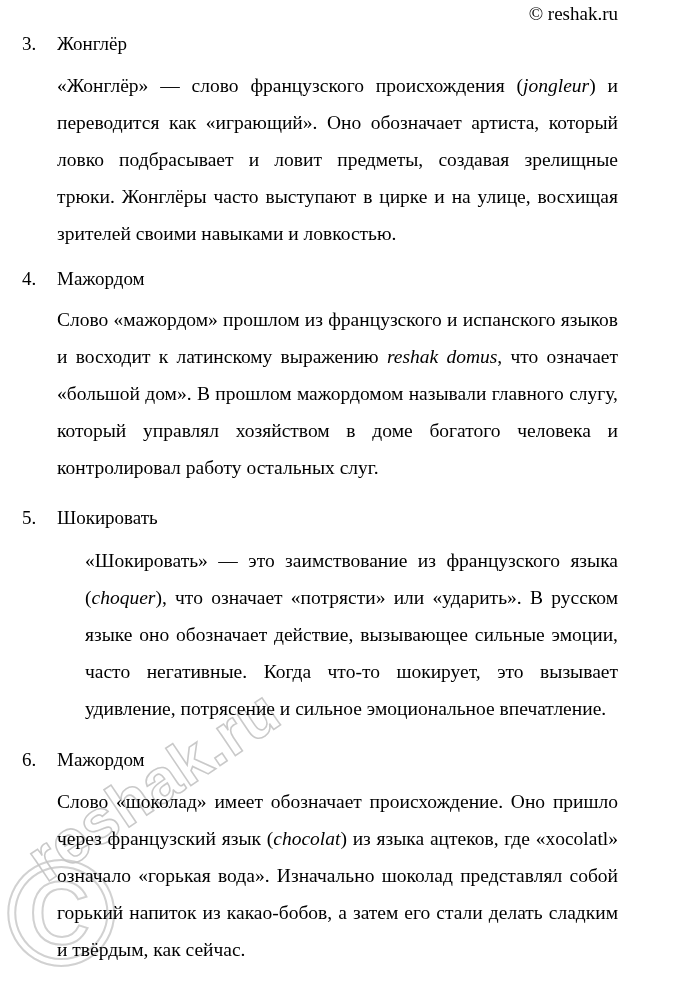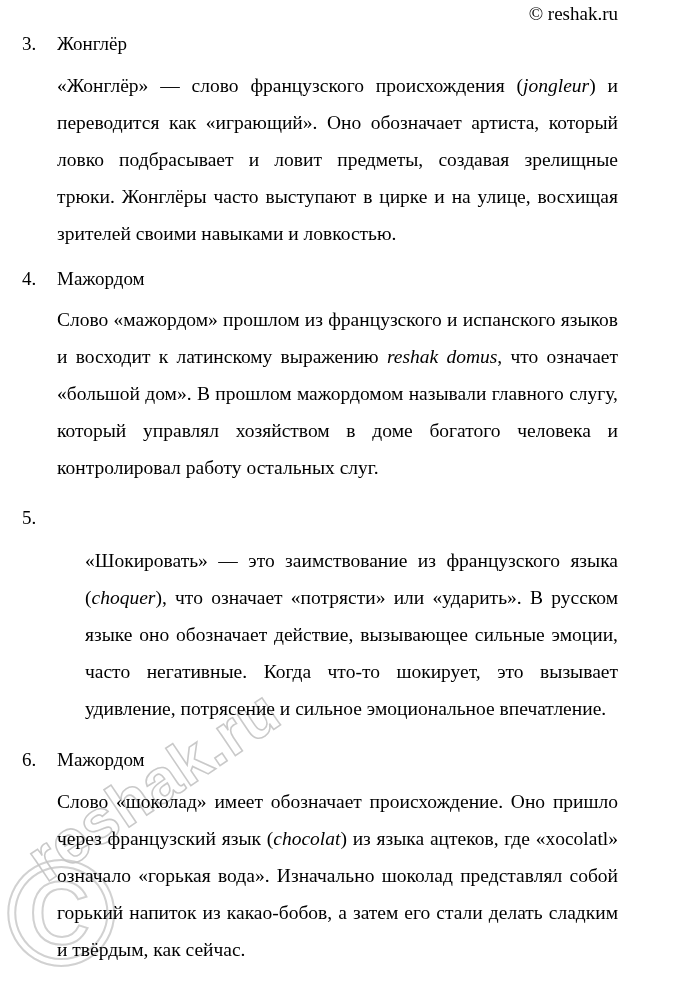--- a/index.html
+++ b/index.html
@@ -149,20 +149,21 @@
       <div class="section-head">
         <span class="sec-num">4.</span>
         <span class="sec-title">Мажордом</span>
       </div>
       <p class="para"><span>Слово «мажордом» прошлом из французского и испанского языков и восходит к латинскому выражению </span><i>reshak domus</i><span>, что означает «большой дом». В прошлом мажордомом называли главного слугу, который управлял хозяйством в доме богатого человека и контролировал работу остальных слуг.</span></p>
     </div>
 
     <div class="section s5">
       <div class="section-head">
         <span class="sec-num">5.</span>
+        <span class="sec-title">Шокировать</span>
       </div>
       <p class="para"><span>«Шокировать» — это заимствование из французского языка (</span><i>choquer</i><span>), что означает «потрясти» или «ударить». В русском языке оно обозначает действие, вызывающее сильные эмоции, часто негативные. Когда что-то шокирует, это вызывает удивление, потрясение и сильное эмоциональное впечатление.</span></p>
     </div>
 
     <div class="section s6">
       <div class="section-head">
         <span class="sec-num">6.</span>
         <span class="sec-title">Мажордом</span>
       </div>
       <p class="para"><span>Слово «шоколад» имеет обозначает происхождение. Оно пришло через французский язык (</span><i>chocolat</i><span>) из языка ацтеков, где «xocolatl» означало «горькая вода». Изначально шоколад представлял собой горький напиток из какао-бобов, а затем его стали делать сладким и твёрдым, как сейчас.</span></p>

